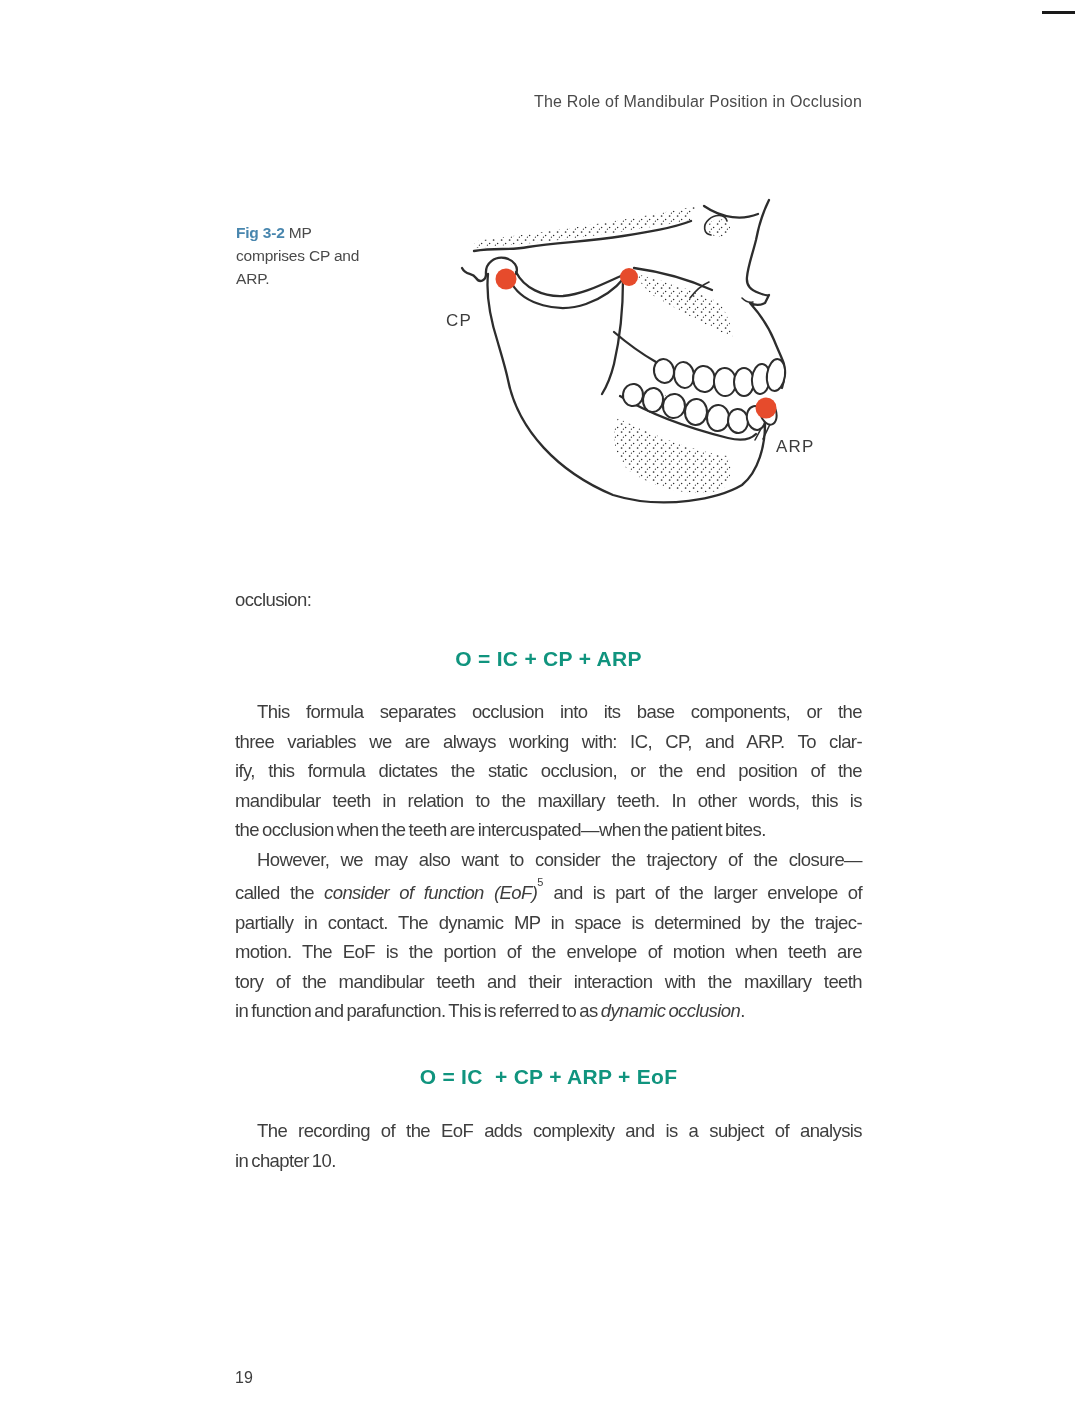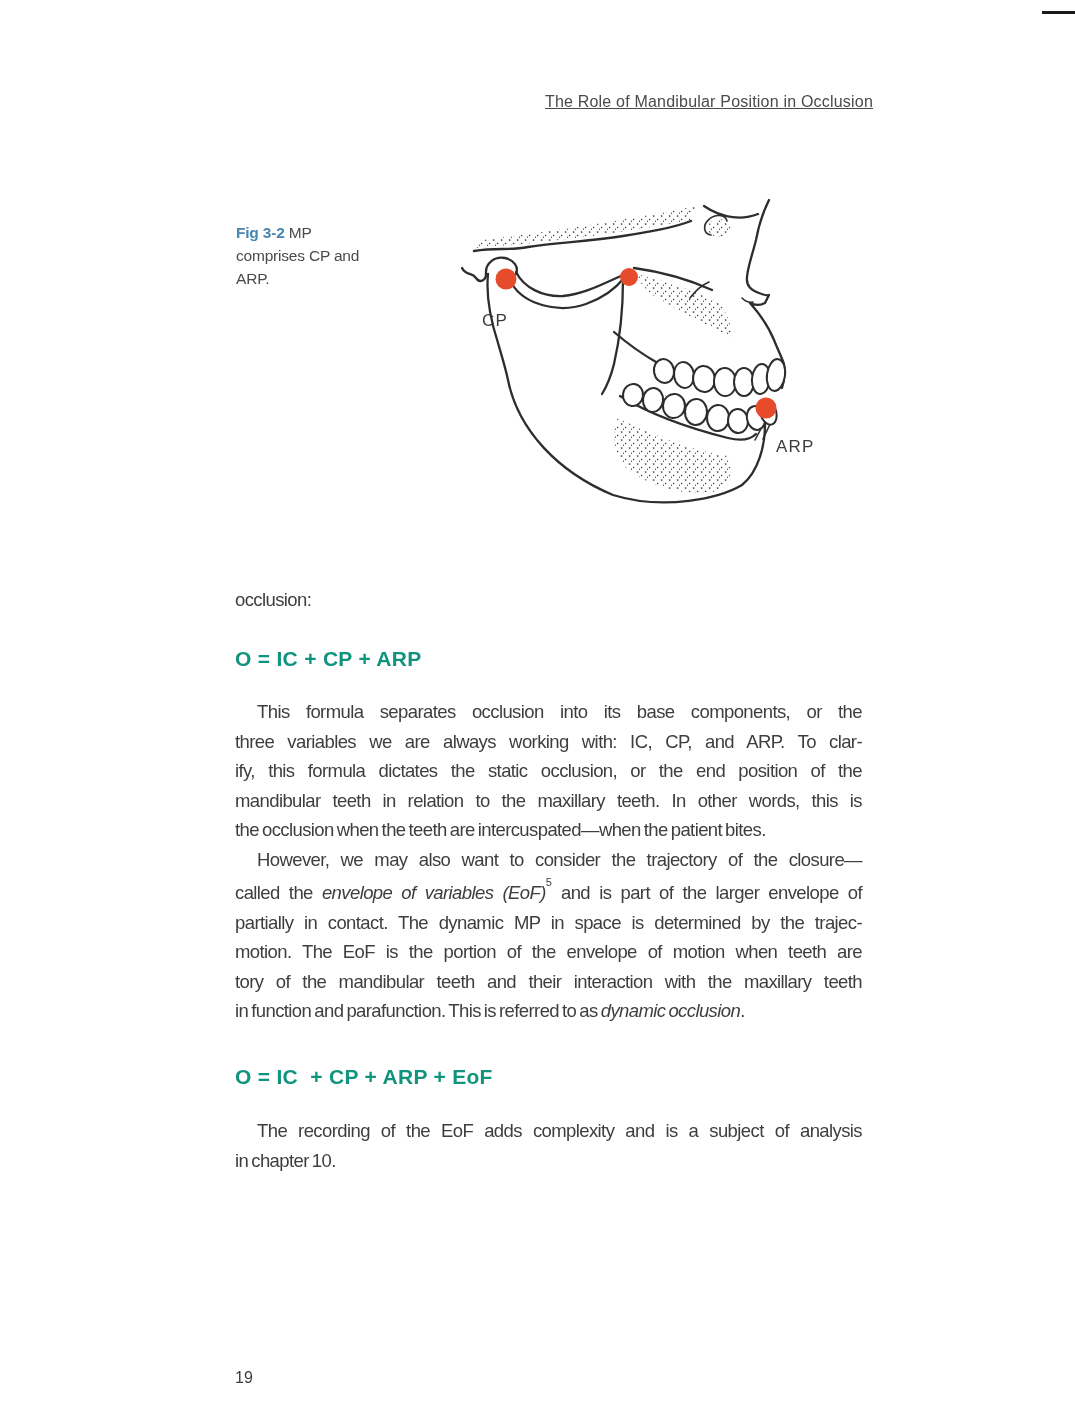--- a/index.html
+++ b/index.html
@@ -6,46 +6,46 @@
     --teal:#10947e; --caption-blue:#4886ae; --dot-red:#e64b2c;
     --text:#3e3e3e; --muted:#4a4a4a; --line:#1a1a1a; --sketch:#2d2d2d;
   }
   html,body{margin:0;padding:0;background:#ffffff;}
   .page{
     position:relative; width:1075px; height:1409px; background:#fff;
     overflow:hidden; font-family:"Liberation Sans", sans-serif;
   }
   .edge-mark{position:absolute; top:11px; right:0; width:33px; height:3px; background:var(--line);}
   .running-head{
-    position:absolute; top:93px; right:202px; font-size:16px; letter-spacing:0.2px;
-    color:var(--muted); white-space:nowrap;text-decoration:underline;
+    position:absolute; top:93px; right:213px; font-size:16px; letter-spacing:0.2px;
+    color:var(--muted); white-space:nowrap;
   }
   .fig-caption{
     position:absolute; left:236px; top:221px; width:136px;
     font-size:15.5px; line-height:23px; color:var(--muted); letter-spacing:-0.2px;
   }
   .fig-caption .cap-label{color:var(--caption-blue); font-weight:bold;}
   .figure-wrap{position:absolute; left:428px; top:198px; width:440px; height:330px;}
   .anat-label{
     position:absolute; font-size:17px; letter-spacing:1.2px; color:#3c3c3c; white-space:nowrap;
   }
-  .label-cp{left:446px; top:311px;margin-left:36px;}
+  .label-cp{left:446px; top:311px;}
   .label-arp{left:776px; top:437px;}
   .body-col{
     position:absolute; left:235px; top:585px; width:627px;
     font-size:18.5px; line-height:29.5px; color:var(--text);
     letter-spacing:-0.6px; word-spacing:-1.5px;
   }
   .tline{text-align:justify; text-align-last:justify; line-height:29.5px;}
   .tline.lastline{text-align-last:left;}
   .tline.indent{text-indent:22px;}
   .tline em{font-style:italic;}
   .tline sup{font-size:11px; font-style:normal; position:relative; top:-6px; letter-spacing:0;}
   .formula{
-    color:var(--teal); font-weight:bold; font-size:21px;
+    text-align:center; color:var(--teal); font-weight:bold; font-size:21px;
     line-height:29.5px; letter-spacing:0.3px; word-spacing:0; white-space:pre-wrap;
   }
   .page-number{
     position:absolute; left:235px; top:1369px; width:627px; text-align:left;
     font-size:16px; color:var(--text);
   }
   
   .sk{fill:none; stroke:var(--sketch); stroke-width:2.3; stroke-linecap:round; stroke-linejoin:round;}
   .sk-thin{fill:none; stroke:var(--sketch); stroke-width:1.6; stroke-linecap:round;}
   .tooth{fill:#ffffff; stroke:var(--sketch); stroke-width:2;}
@@ -136,21 +136,21 @@
       <div class="formula" style="margin-top: 29px;">O = IC + CP + ARP</div>
       <div class="para" style="margin-top: 24px;">
         <div class="tline indent">This formula separates occlusion into its base components, or the</div>
         <div class="tline">three variables we are always working with: IC, CP, and ARP. To clar-</div>
         <div class="tline">ify, this formula dictates the static occlusion, or the end position of the</div>
         <div class="tline">mandibular teeth in relation to the maxillary teeth. In other words, this is</div>
         <div class="tline lastline">the occlusion when the teeth are intercuspated—when the patient bites.</div>
       </div>
       <div class="para">
         <div class="tline indent">However, we may also want to consider the trajectory of the closure—</div>
-        <div class="tline">called the <em>envelope of variables (EoF)</em><sup>5</sup> and is part of the larger envelope of</div>
+        <div class="tline">called the <em>consider of function (EoF)</em><sup>5</sup> and is part of the larger envelope of</div>
         <div class="tline">partially in contact. The dynamic MP in space is determined by the trajec-</div>
         <div class="tline">motion. The EoF is the portion of the envelope of motion when teeth are</div>
         <div class="tline">tory of the mandibular teeth and their interaction with the maxillary teeth</div>
         <div class="tline lastline">in function and parafunction. This is referred to as <em>dynamic occlusion</em>.</div>
       </div>
       <div class="formula" style="margin-top: 36px;">O = IC  + CP + ARP + EoF</div>
       <div class="para" style="margin-top: 25px;">
         <div class="tline indent">The recording of the EoF adds complexity and is a subject of analysis</div>
         <div class="tline lastline">in chapter 10.</div>
       </div>

